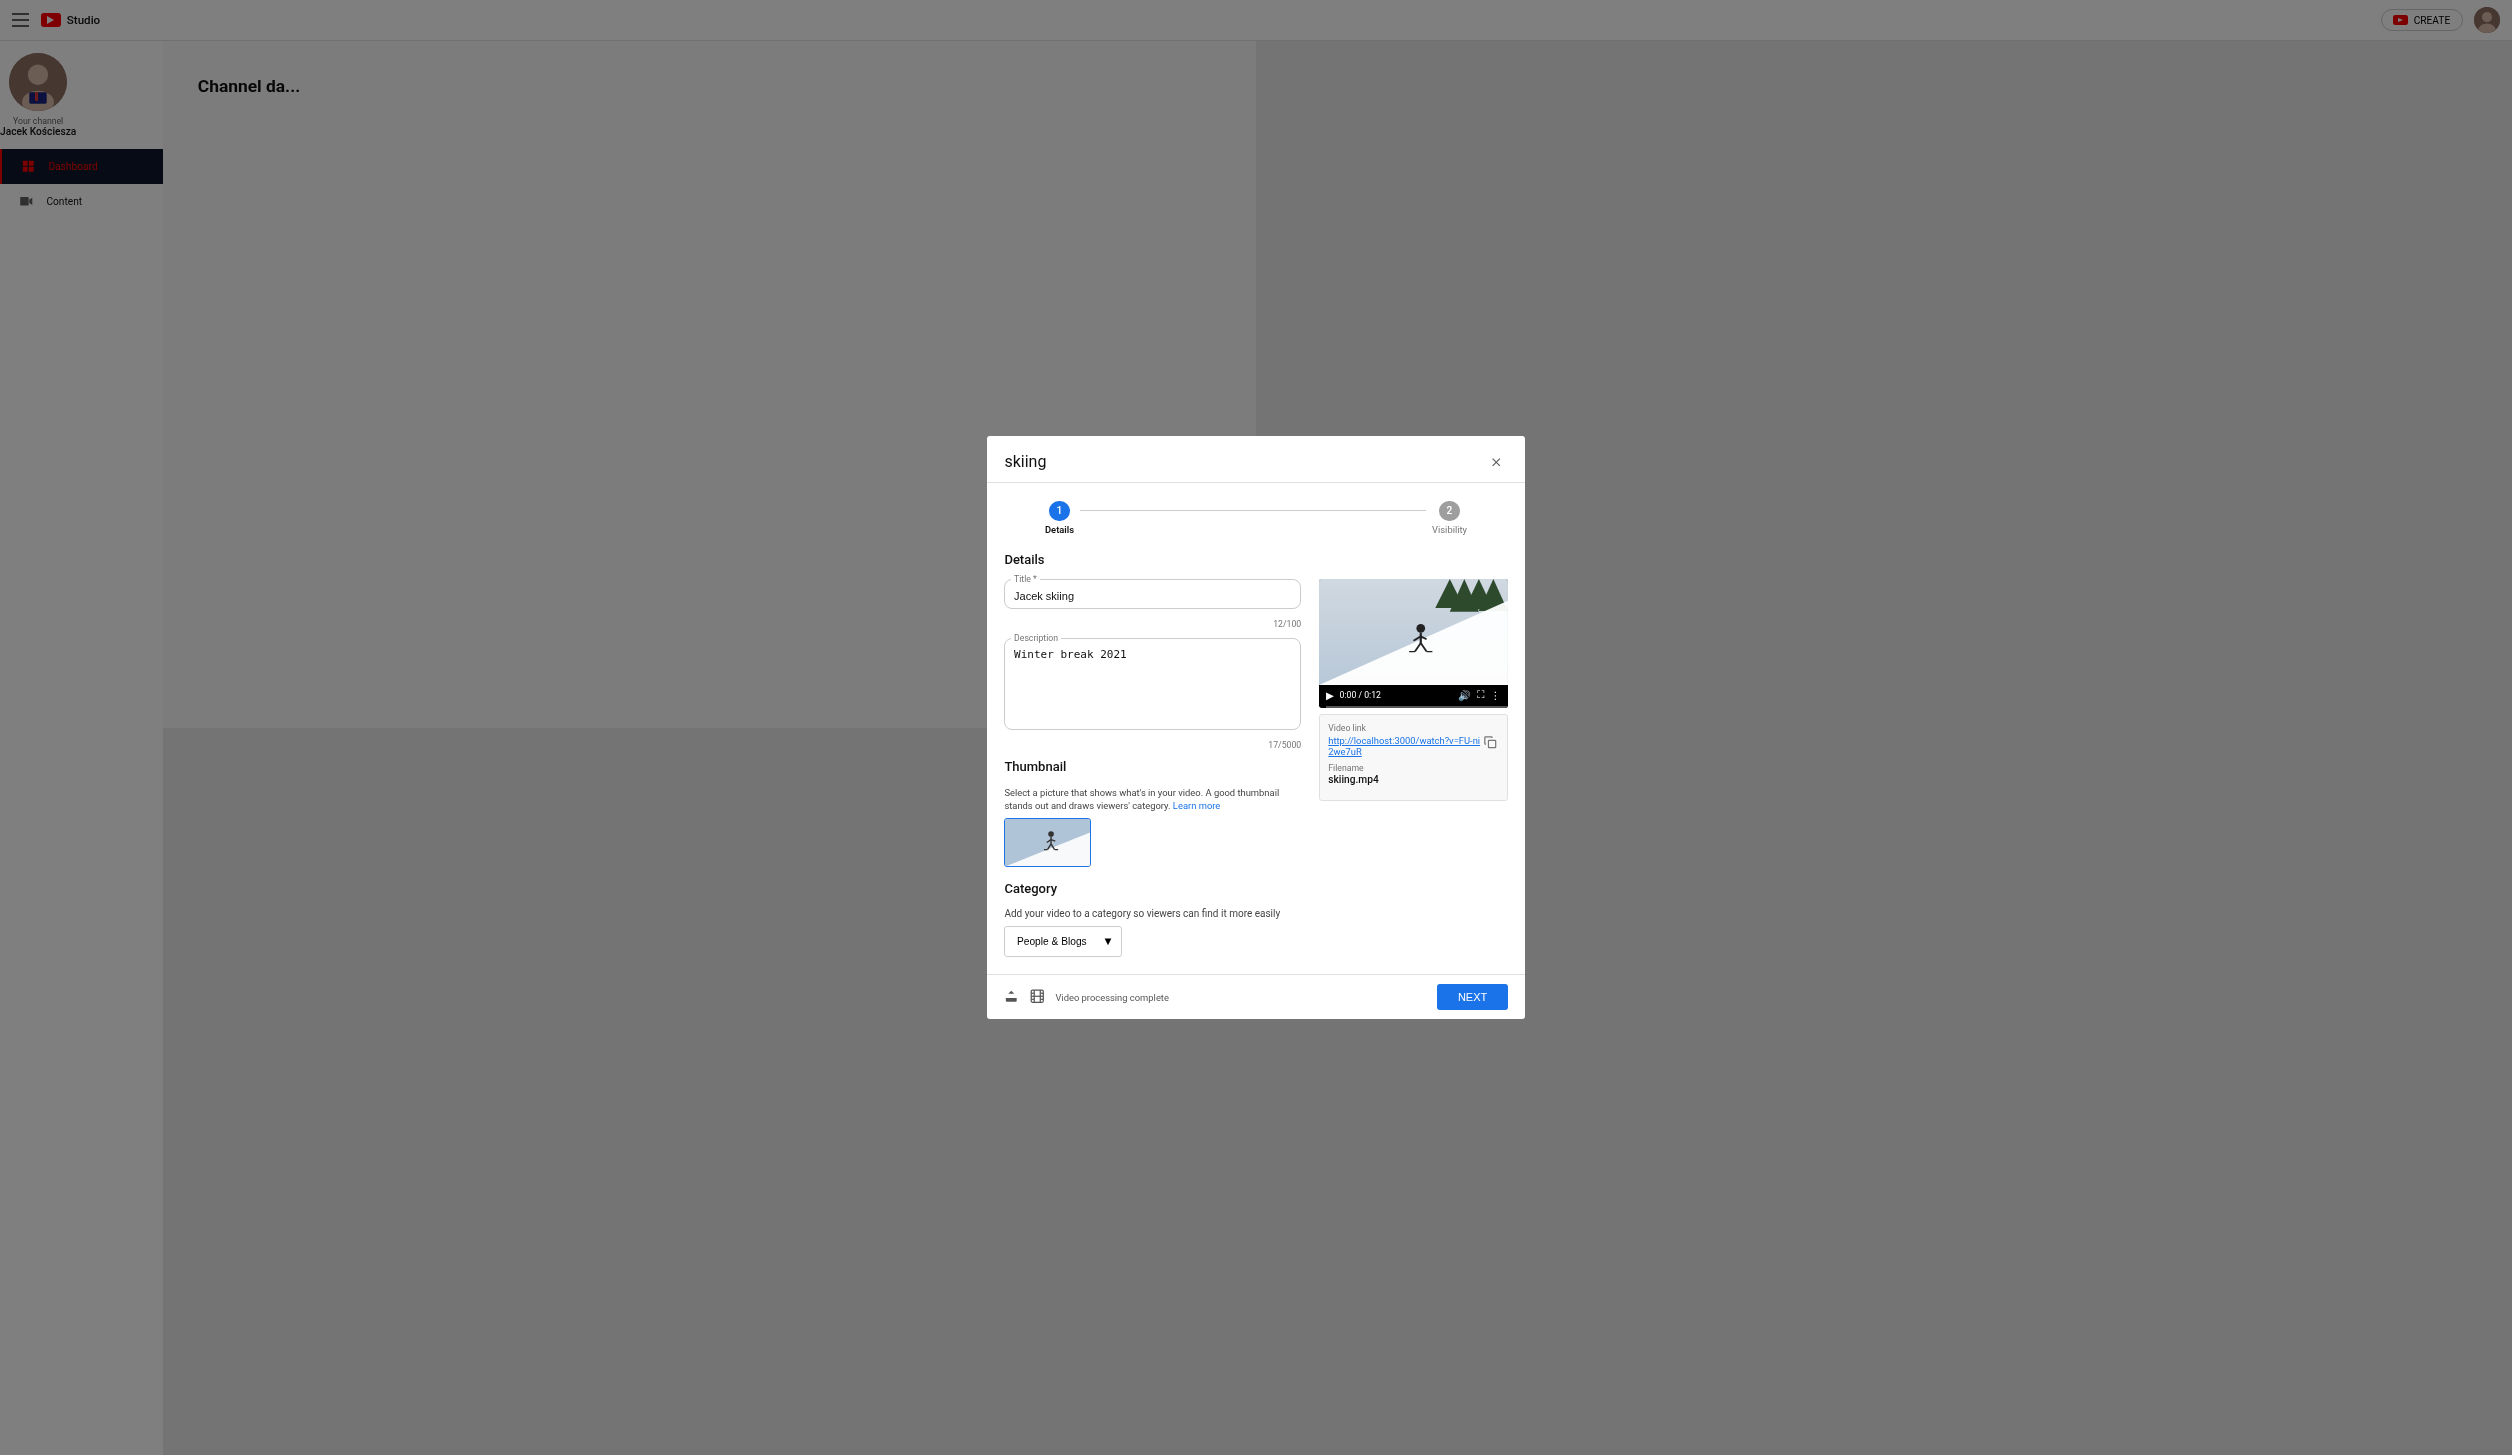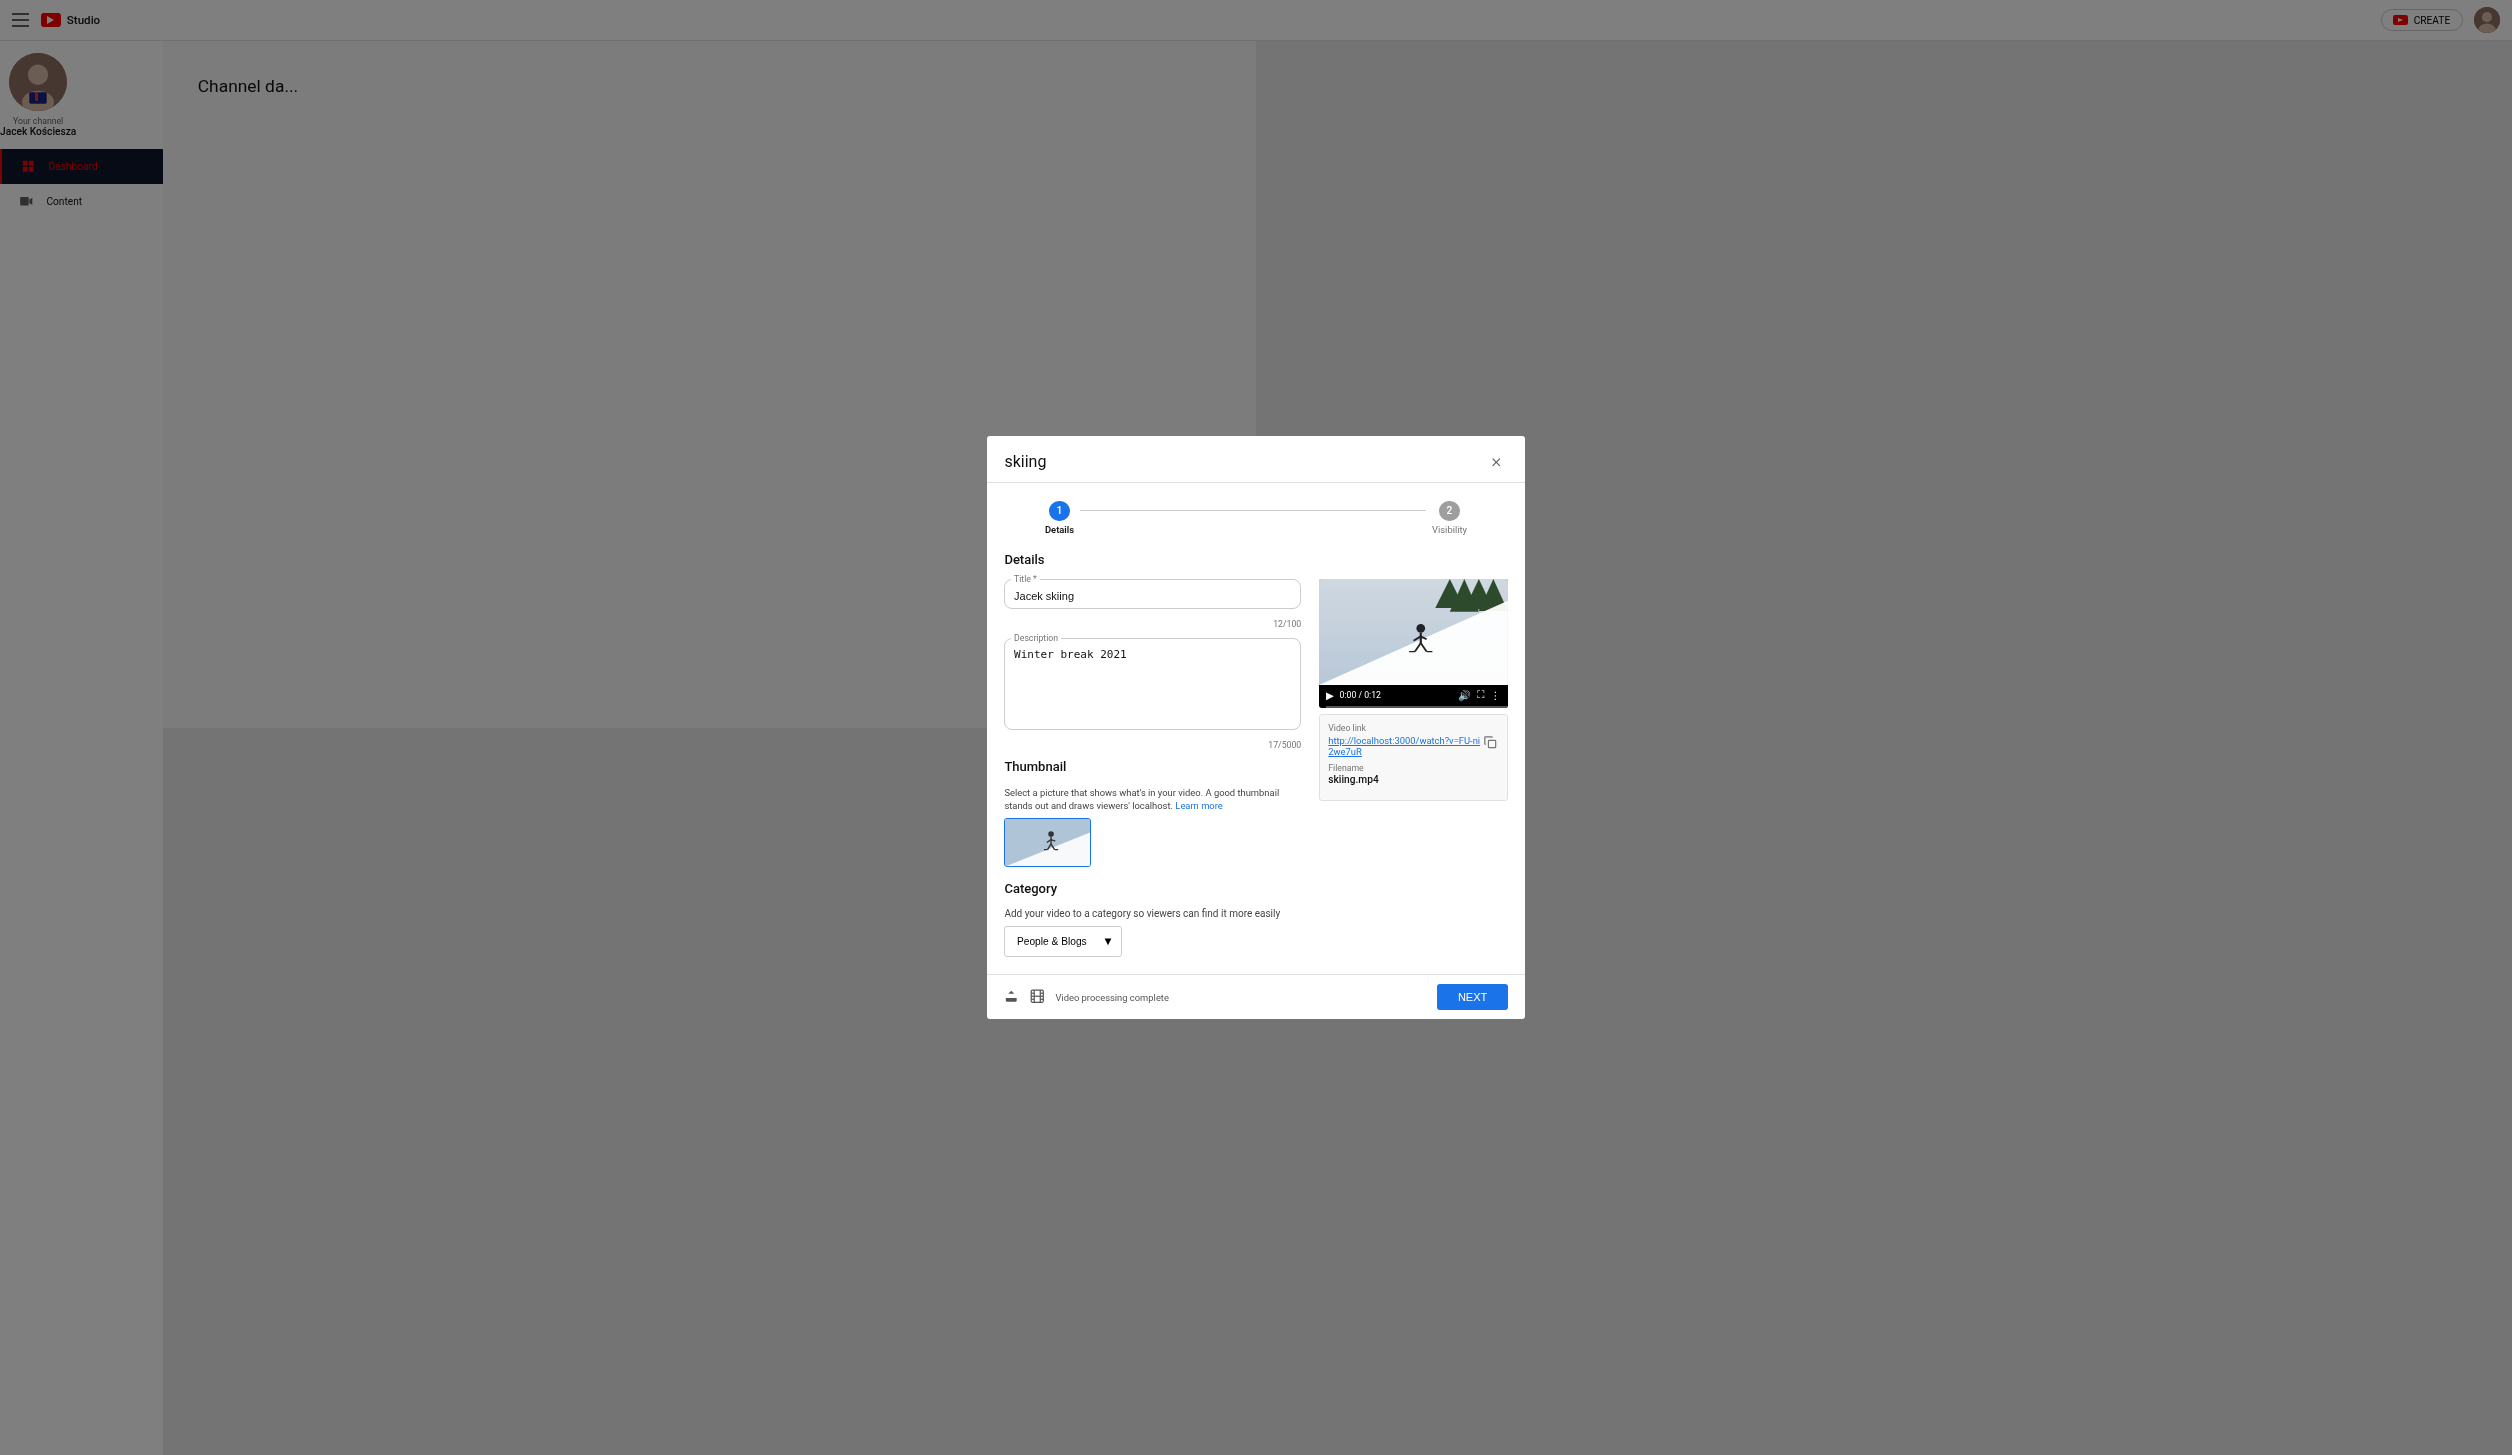--- a/index.html
+++ b/index.html
@@ -43,21 +43,21 @@
       display: flex; align-items: center; gap: 11.6px;
       padding: 8.7px 17.4px; cursor: pointer; font-size: 10.2px; color: #111;
       width: 100%;
     }
     .sidebar-nav-item.active { background: #0f172a; border-left: 2.2px solid #ff0000; color: #ff0000; }
     .sidebar-nav-item.active .nav-icon { color: #ff0000; }
     .nav-icon { width: 17.4px; height: 17.4px; display: flex; align-items: center; justify-content: center; }
 
     
     .main { margin-top: 41px; margin-left: 163px; padding: 17.4px; background: #f8f8f8; min-height: calc(100vh - 41px); }
-    .page-title { font-size: 17.4px; font-weight: 400; margin-bottom: 17.4px; color: #111; }
+    .page-title { font-size: 17.4px; font-weight: 700; margin-bottom: 17.4px; color: #111; }
 
     
     .overlay {
       position: fixed; top: 0; left: 0; right: 0; bottom: 0;
       background: rgba(0,0,0,0.5); z-index: 200; display: flex;
       align-items: center; justify-content: center;
     }
 
     
     .modal {
@@ -273,21 +273,21 @@
 
           <div class="form-field">
             <span class="field-label">Description</span>
             <textarea class="field-textarea" style="">Winter break 2021</textarea>
           </div>
           <div class="field-counter">17/5000</div>
 
           <div class="thumbnail-section">
             <div class="section-title">Thumbnail</div>
             <p class="thumbnail-description">
-              <span>Select a picture that shows what's in your video. A good thumbnail stands out and draws viewers' localhost.</span>
+              <span>Select a picture that shows what's in your video. A good thumbnail stands out and draws viewers' category.</span>
               <a href="#">Learn more</a>
             </p>
             <div class="thumbnail-img">
               <svg width="87" height="49" viewBox="0 0 120 68">
                 <rect width="120" height="68" fill="#b0c4d8"></rect>
 
                 <polygon points="0,68 120,20 120,68" fill="white" opacity="0.9"></polygon>
 
                 <g transform="translate(65,30)">
                   <circle cx="0" cy="-8" r="4" fill="#333"></circle>

